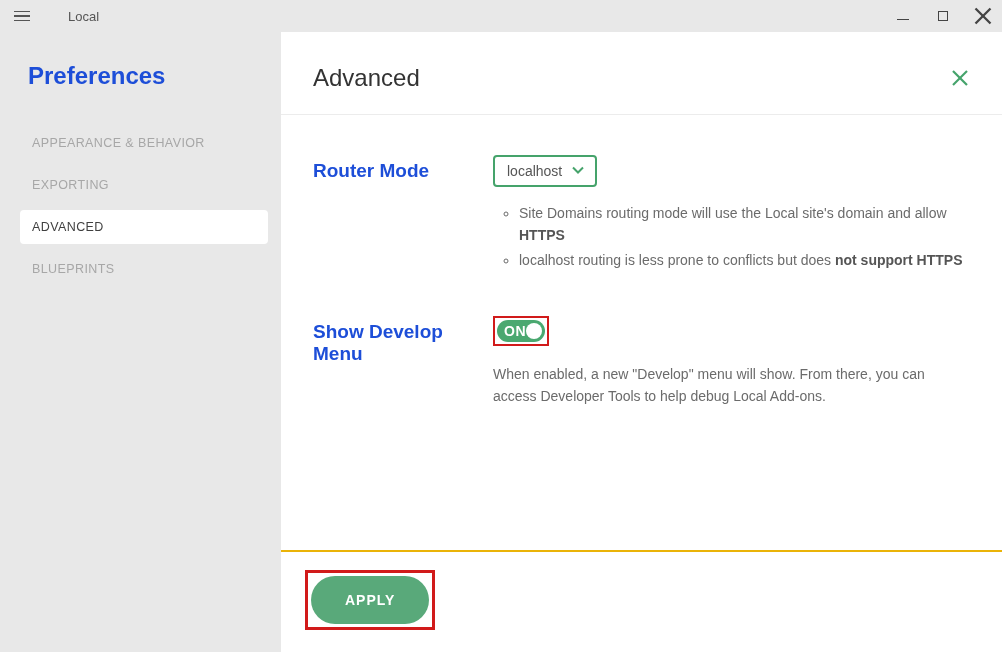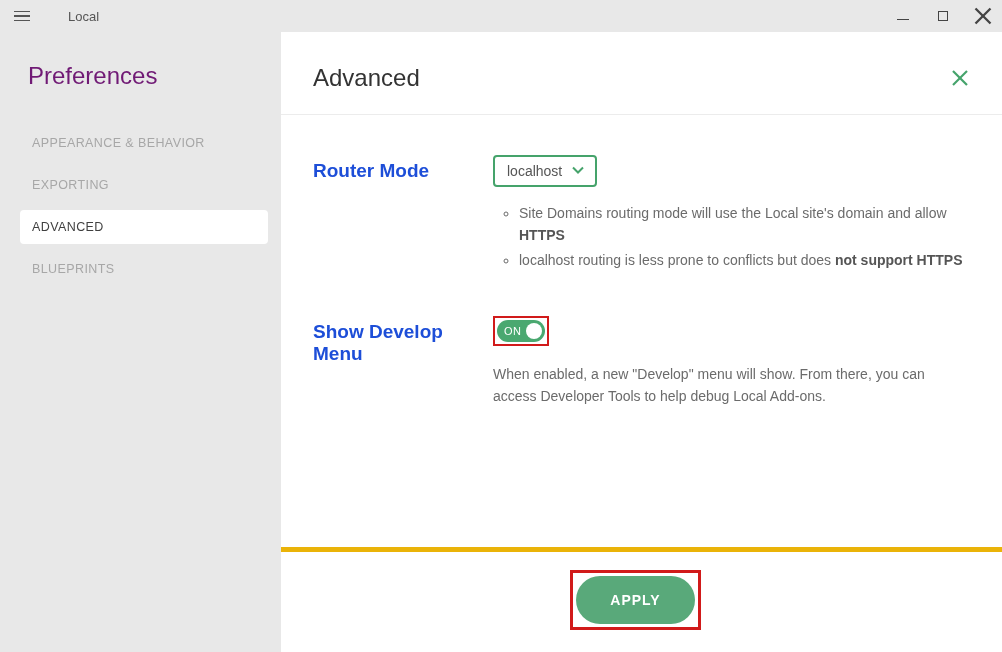--- a/index.html
+++ b/index.html
@@ -37,22 +37,22 @@
     display: flex;
     height: calc(100% - 32px);
     background: #e8e8e8;
   }
   .sidebar {
     width: 281px;
     padding: 30px 12px 12px 28px;
   }
   .sidebar h1 {
     font-size: 24px;
-    font-weight: 400;
-    color: #701a75;
+    font-weight: 700;
+    color: #1d4ed8;
     margin-bottom: 36px;
   }
   .nav-item {
     font-size: 12.5px;
     font-weight: 400;
     letter-spacing: 0.4px;
     color: #a7a7a7;
     padding: 10px 12px;
     margin-left: -8px;
     margin-bottom: 8px;
@@ -155,41 +155,41 @@
     height: 22px;
     background: #4aa870;
     border-radius: 12px;
     position: relative;
     display: flex;
     align-items: center;
     cursor: pointer;
   }
   .toggle .label {
     color: #fff;
-    font-size: 11px;
-    font-weight: 400;
+    font-size: 14px;
+    font-weight: 700;
     margin-left: 7px;
     letter-spacing: 0.5px;
   }
   .toggle .knob {
     position: absolute;
     right: 3px;
     top: 3px;
     width: 16px;
     height: 16px;
     background: #fff;
     border-radius: 50%;
   }
 
   
   .footer {
-    border-top: 5px solid #eab308;
+    border-top: 2px solid #eab308;
     padding: 18px 36px 22px 24px;
     display: flex;
-    justify-content: center;
+    justify-content: flex-start;
   }
   .apply-wrap {
     border: 3px solid #d11a1a;
     padding: 3px;
   }
   .apply-btn {
     background: #59a97a;
     color: #fff;
     border: none;
     border-radius: 28px;

